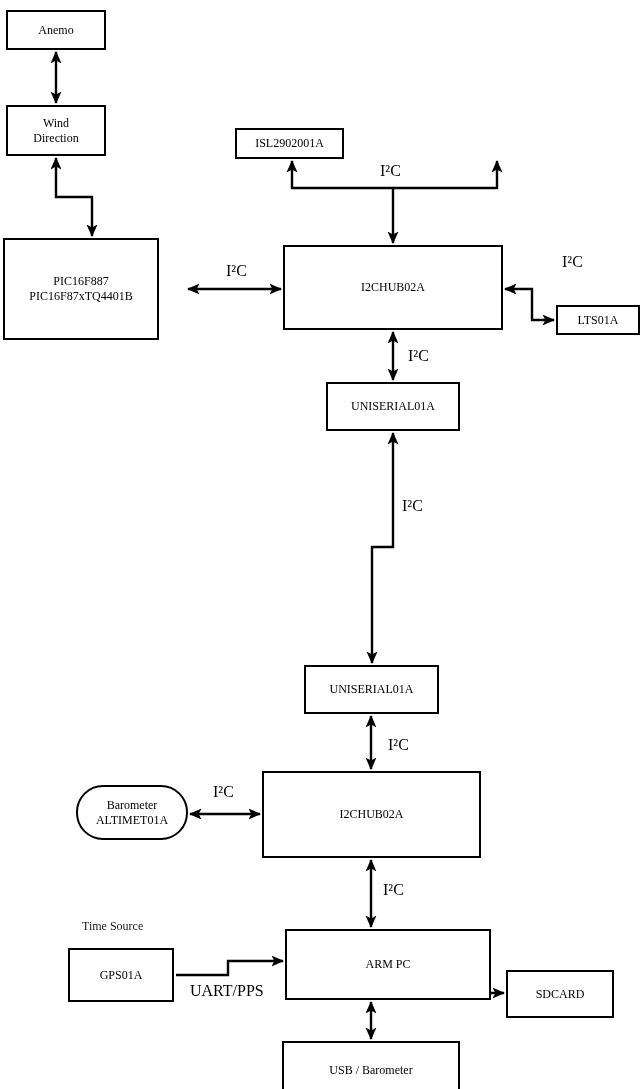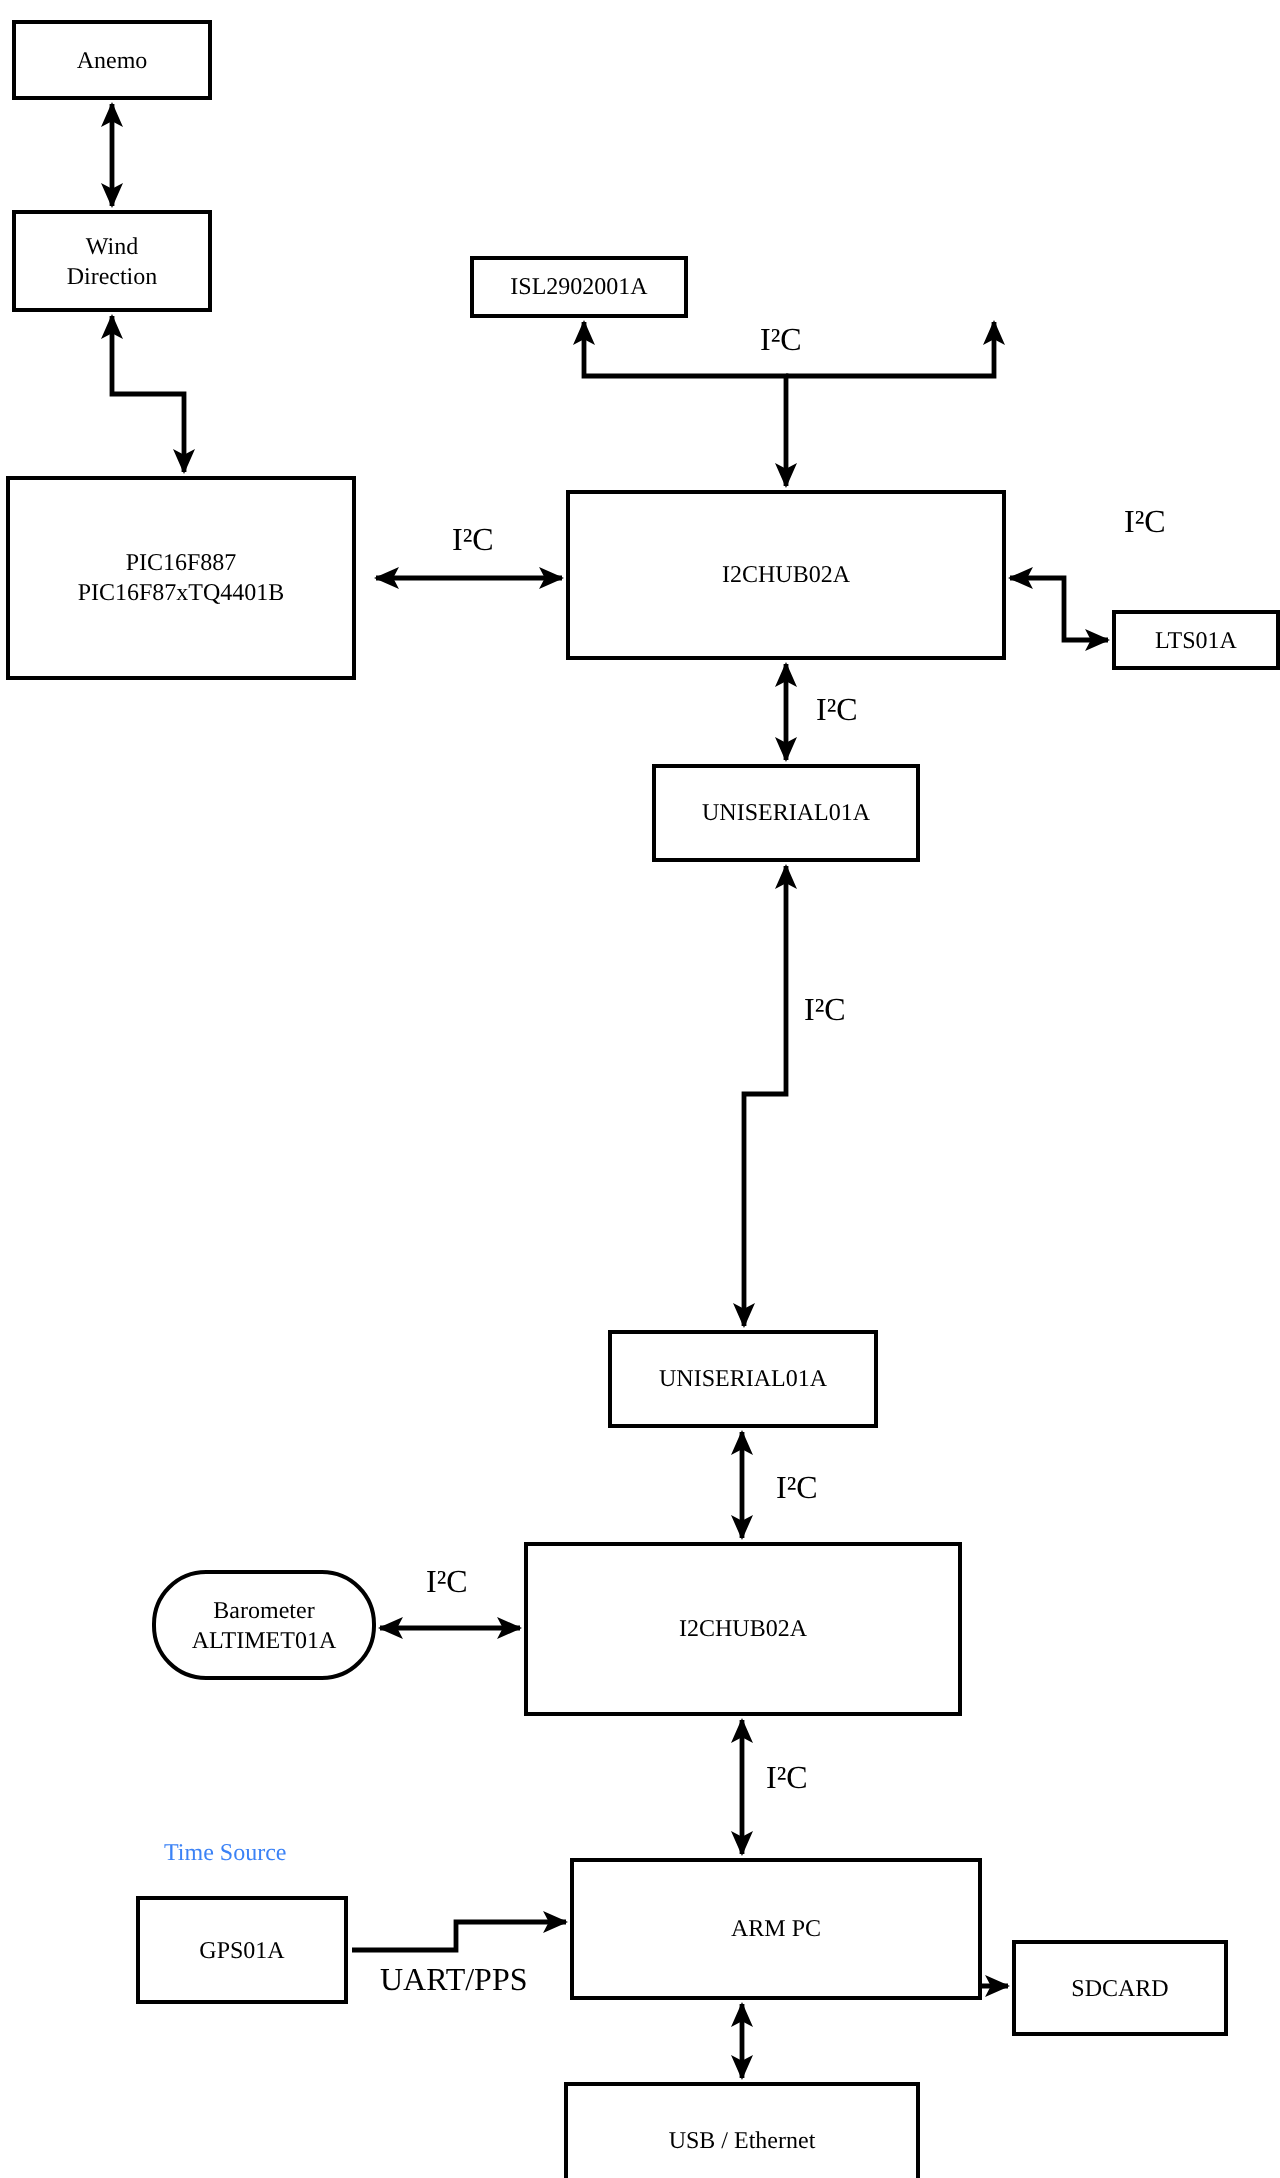--- a/index.html
+++ b/index.html
@@ -47,21 +47,21 @@
     position: absolute;
     font-size: 16px;
     color: #000000;
     white-space: nowrap;
     z-index: 3;
     background: transparent;
   }
   .free-label {
     position: absolute;
     font-size: 12px;
-    color: #3b82f6;
+    color: #0f172a;
     white-space: nowrap;
     z-index: 3;
   }
 </style>
 </head>
 <body>
 
 <div id="diagram-root">
 
   <svg id="wires" viewBox="0 0 640 1089">
@@ -102,21 +102,21 @@
     </g>
   </svg>
 
   <div class="node" style="left: 6px; top: 0px; width: 100px; height: 40px;">
     <span class="node-label">Anemo</span>
   </div>
   <div class="node" style="left: 6px; top: 95px; width: 100px; height: 51px;">
     <span class="node-label">Wind
 Direction</span>
   </div>
-  <div class="node" style="left: 3px; top: 228px; width: 175px; height: 102px;">
+  <div class="node" style="left: 3px; top: 228px; width: 156px; height: 102px;">
     <span class="node-label">PIC16F887
 PIC16F87xTQ4401B</span>
   </div>
   <div class="node" style="left: 235px; top: 118px; width: 109px; height: 31px;">
     <span class="node-label">ISL2902001A</span>
   </div>
   <div class="node" style="left: 283px; top: 235px; width: 220px; height: 85px;">
     <span class="node-label">I2CHUB02A</span>
   </div>
   <div class="node" style="left: 556px; top: 295px; width: 84px; height: 30px;">
@@ -138,21 +138,21 @@
   <div class="node" style="left: 68px; top: 938px; width: 106px; height: 54px;">
     <span class="node-label">GPS01A</span>
   </div>
   <div class="node" style="left: 285px; top: 919px; width: 206px; height: 71px;">
     <span class="node-label">ARM PC</span>
   </div>
   <div class="node" style="left: 506px; top: 960px; width: 108px; height: 48px;">
     <span class="node-label">SDCARD</span>
   </div>
   <div class="node" style="left: 282px; top: 1031px; width: 178px; height: 58px;">
-    <span class="node-label">USB / Ethernet</span>
+    <span class="node-label">USB / Barometer</span>
   </div>
 
   <span class="edge-label" style="left: 380px; top: 152px;">I²C</span>
   <span class="edge-label" style="left: 226px; top: 252px;">I²C</span>
   <span class="edge-label" style="left: 562px; top: 243px;">I²C</span>
   <span class="edge-label" style="left: 408px; top: 337px;">I²C</span>
   <span class="edge-label" style="left: 402px; top: 487px;">I²C</span>
   <span class="edge-label" style="left: 388px; top: 726px;">I²C</span>
   <span class="edge-label" style="left: 213px; top: 773px;">I²C</span>
   <span class="edge-label" style="left: 383px; top: 871px;">I²C</span>

